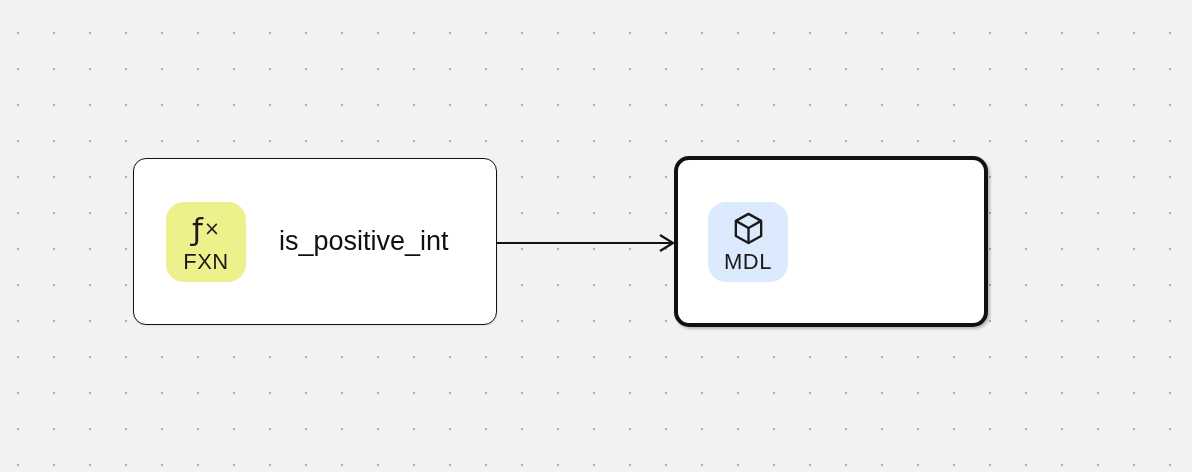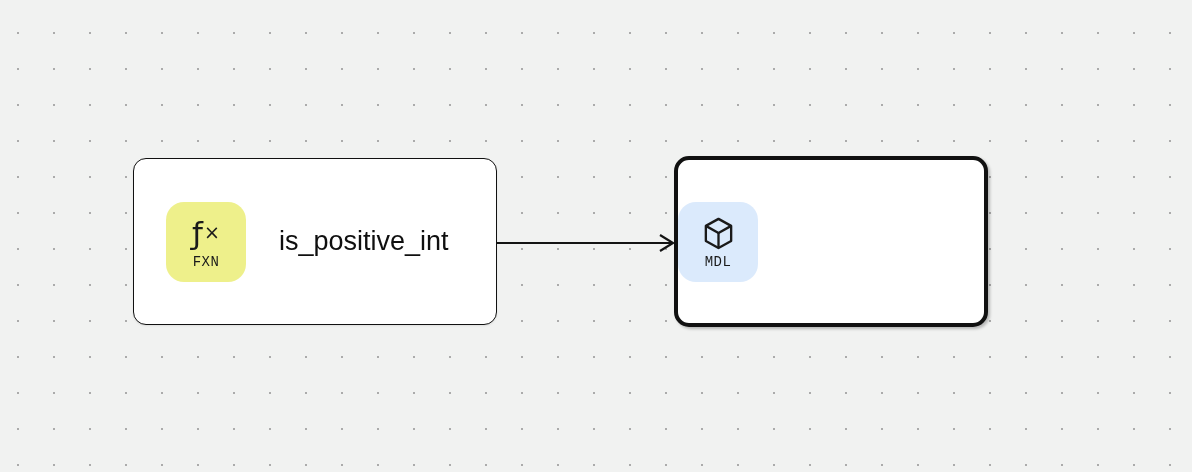--- a/index.html
+++ b/index.html
@@ -34,20 +34,21 @@
     height: 167px;
     padding-left: 32px;
     gap: 33px;
     box-shadow: 0 1px 2px rgba(0,0,0,0.08);
   }
   .node-right {
     left: 674px;
     top: 156px;
     width: 314px;
     height: 171px;
+    padding-left: 30px;
     gap: 44px;
     justify-content: space-between;
   }
   .node.selected {
     border-width: 4px;
     border-radius: 15px;
     box-shadow: 2px 2px 3px rgba(0,0,0,0.25);
   }
   .badge {
     width: 80px;
@@ -80,22 +81,22 @@
     transform: translateY(-1px);
   }
   .cube-svg {
     display: block;
     stroke: #1a1a1a;
     fill: none;
     stroke-width: 1.7;
     stroke-linejoin: round;
   }
   .badge-text {
-    font-family: Liberation Mono, monospace;
-    font-size: 14px;
+    font-family: Liberation Sans, sans-serif;
+    font-size: 22px;
     letter-spacing: 0.5px;
     line-height: 1.1;
     margin-top: 0;
   }
   .node-label {
     font-size: 27px;
     font-weight: 500;
     color: #0f0f0f;
     white-space: nowrap;
   }

